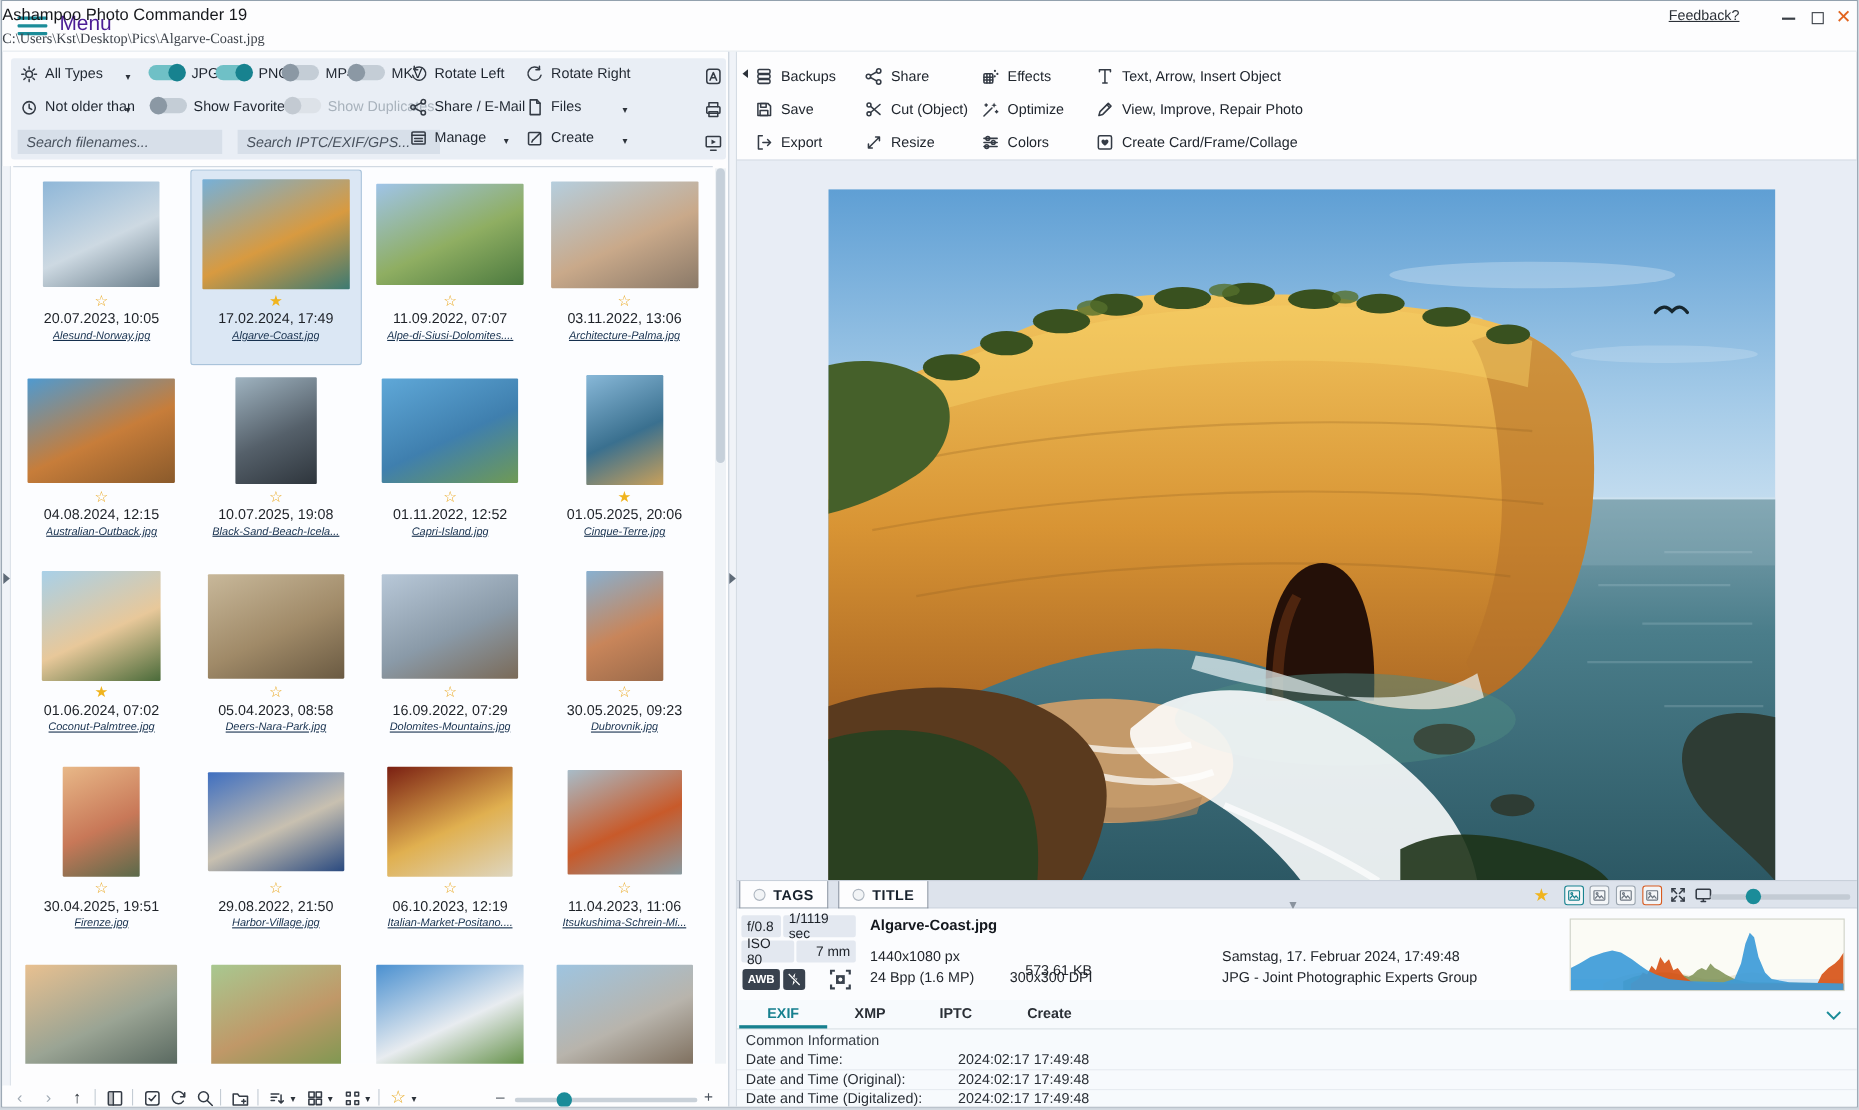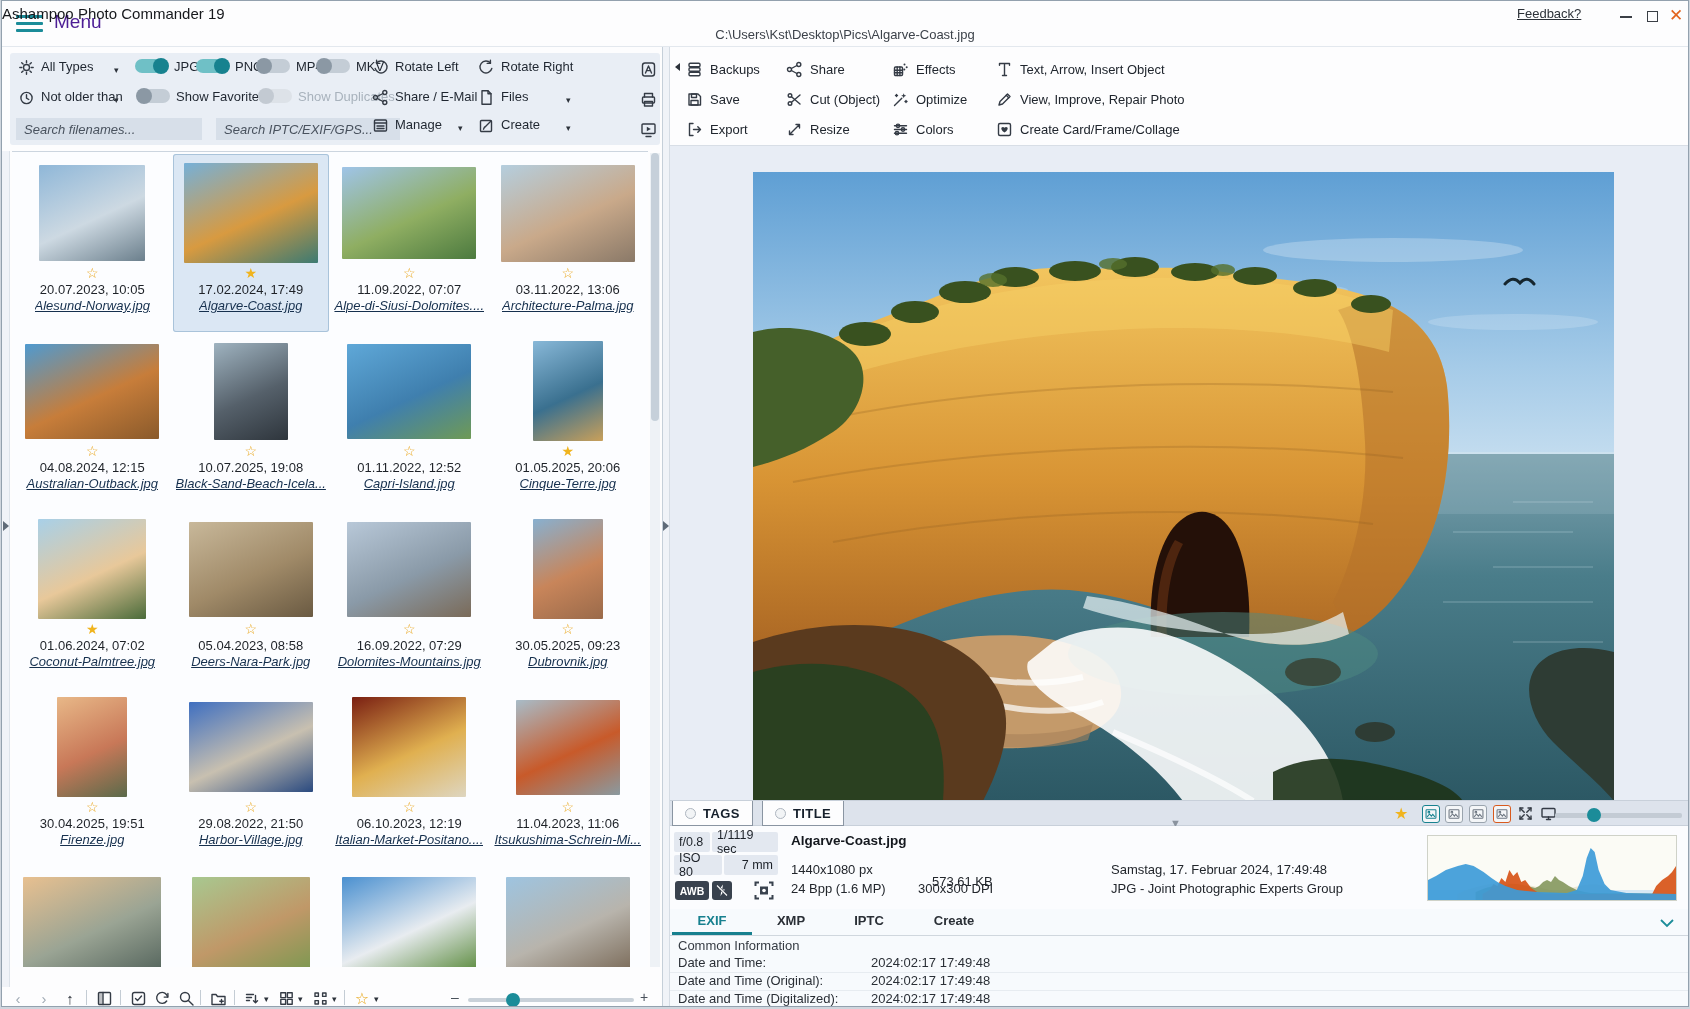--- a/index.html
+++ b/index.html
@@ -10,21 +10,21 @@
             font-size:13px; color:#20262e; }
   .abs { position:absolute; }
 
   
   .header { position:absolute; left:0; top:0; width:100%; height:46px; background:#fdfdfe;
             border-bottom:1px solid #e3e8ee; }
   .hamburger { position:absolute; left:14px; top:14px; width:27px; height:19px; cursor:pointer; }
   .hamburger span { display:block; height:3px; background:#1b8c99; margin-bottom:4px; border-radius:1px; }
   .menu-label { position:absolute; left:52px; top:10px; font-size:19px; color:#4c1d95; }
   .win-title { position:absolute; left:0; right:0; top:4px; text-align:left; font-size:15px; color:#16181c; }
-  .win-path  { position:absolute; left:0; right:0; top:26px; text-align:center; font-size:13px; color:#3c424a; }
+  .win-path  { position:absolute; left:0; right:0; top:26px; text-align:left; font-size:13px; color:#3c424a;font-family:Liberation Serif, serif; }
   .feedback  { position:absolute; left:1515px; top:5px; font-size:13px; color:#2c3138; text-decoration:underline; cursor:pointer; }
   .wbtn { position:absolute; top:4px; width:24px; height:22px; text-align:center; line-height:22px; cursor:pointer; }
   .wbtn.min { left:1612px; } .wbtn.min i { display:inline-block; width:12px; border-bottom:2px solid #3a3f46; vertical-align:middle; }
   .wbtn.max { left:1638px; } .wbtn.max i { display:inline-block; width:11px; height:11px; border:1.5px solid #3a3f46; vertical-align:middle; }
   .wbtn.close { left:1662px; color:#e2641e; font-size:17px; font-weight:bold; }
 
   
   .lt { position:absolute; left:8px; top:52px; width:650px; height:92px; background:#e9eef5; border-radius:3px; }
   .ltrow { position:absolute; left:0; width:100%; height:24px; }
   .ltrow.r1{top:6px} .ltrow.r2{top:36px} .ltrow.r3{top:64px}
@@ -50,21 +50,21 @@
   
   .tgrid { position:absolute; left:10px; top:150px; width:636px; height:816px; background:#fcfdff;
            border-top:1px solid #ccd5df; overflow:hidden; display:grid;
            grid-template-columns:repeat(4,1fr); grid-auto-rows:178px; column-gap:2px; padding:2px 2px 0 2px; }
   .tcard { height:178px; display:flex; flex-direction:column; align-items:center; padding-top:7px; border-radius:3px; cursor:pointer; }
   .tcard.sel { background:#dbe7f4; box-shadow:inset 0 0 0 1px #a9c3da; }
   .timgwrap { height:104px; display:flex; align-items:center; justify-content:center; }
   .timg { border-radius:1px; }
   .tstar { font-size:14px; height:17px; line-height:17px; color:#e9a61b; cursor:pointer; }
   .tdate { font-size:13px; color:#1e2228; line-height:16px; }
-  .tname { font-size:13px; color:#16304e; font-style:italic; text-decoration:underline; line-height:16px;
+  .tname { font-size:10px; color:#16304e; font-style:italic; text-decoration:underline; line-height:16px;
            max-width:152px; white-space:nowrap; overflow:hidden; }
   .vscroll { position:absolute; left:648px; top:152px; width:10px; height:814px; background:#eef2f6; }
   .vthumb  { position:absolute; left:1px; top:0; width:8px; height:268px; background:#c6d0da; border-radius:4px; }
 
   
   .statusbar { position:absolute; left:0; top:966px; width:660px; height:20px; border-top:1px solid #cfd6de;
                background:#fdfdfe; font-size:13px; color:#16181c; padding:2px 0 0 8px; }
   .bbar { position:absolute; left:0; top:986px; width:660px; height:21px; background:#fdfdfe; }
   .bico { position:absolute; top:2px; width:20px; height:18px; display:flex; align-items:center; justify-content:center; cursor:pointer; }
   .bsep { position:absolute; top:3px; width:1px; height:15px; background:#c4ccd4; }

